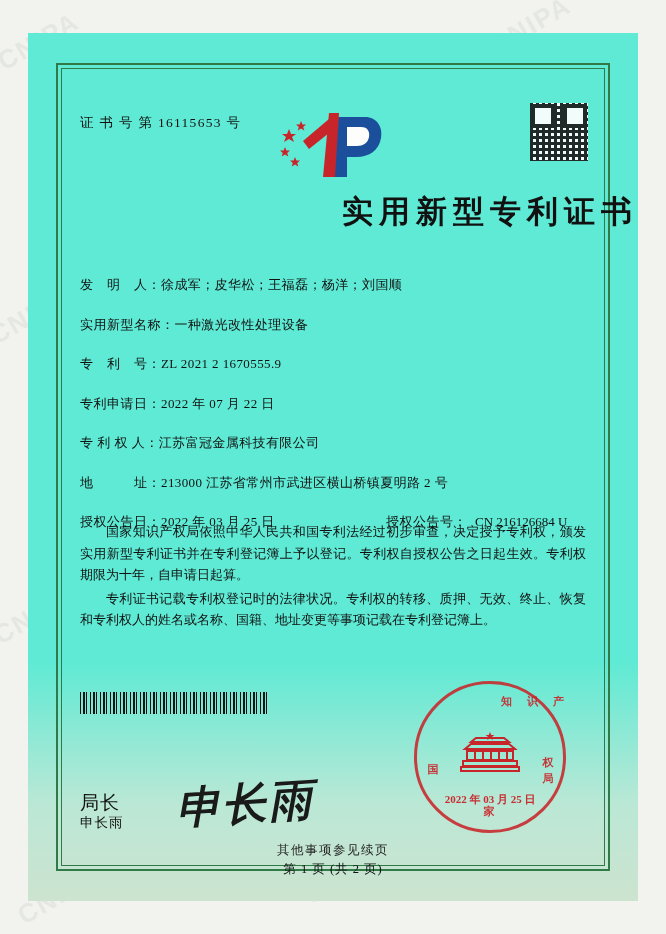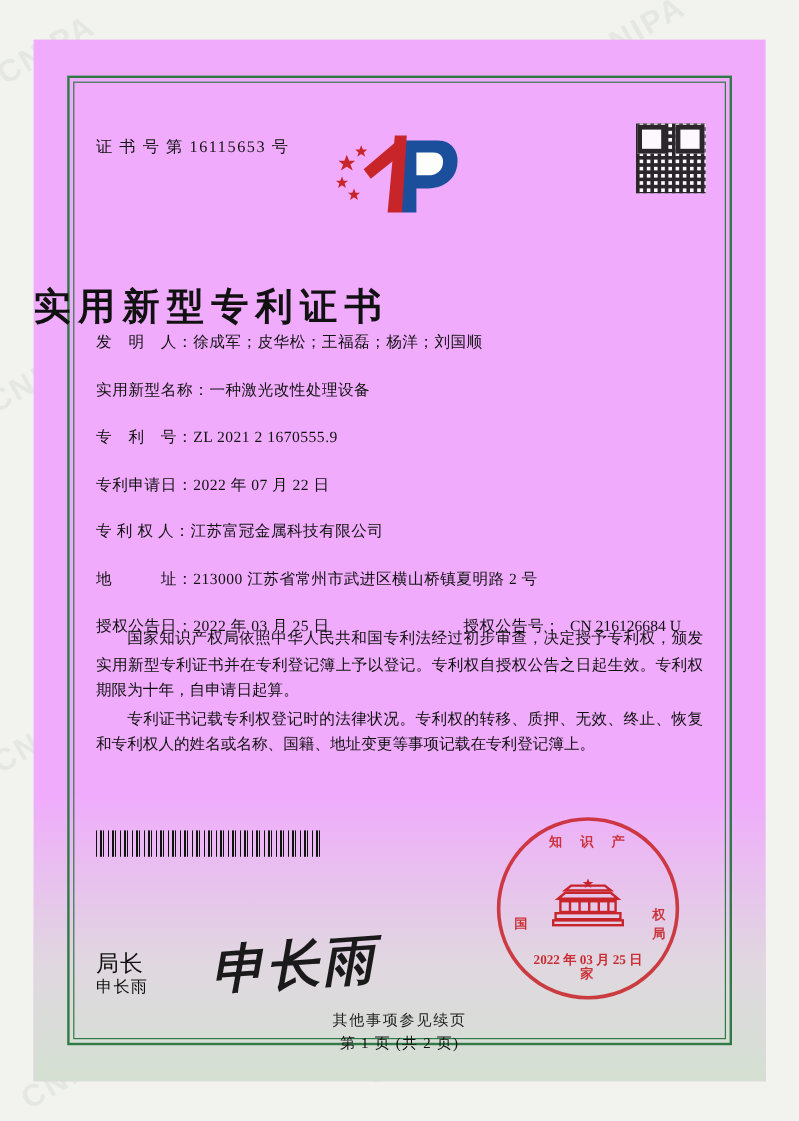--- a/index.html
+++ b/index.html
@@ -33,21 +33,21 @@
     font-size: 26px;
   }
 
   
   .sheet {
     position: absolute;
     left: 28px;
     top: 33px;
     width: 610px;
     height: 868px;
-    background: #f0abfc;
+    background: #5eead4;
     z-index: 1;
   }
   .sheet::before {
     
     content: "";
     position: absolute;
     left: 0; right: 0; bottom: 0;
     height: 240px;
     background: linear-gradient(to bottom, rgba(226,236,223,0) 0%, rgba(218,231,214,0.75) 60%, rgba(210,227,207,0.95) 100%);
     pointer-events: none;
@@ -110,27 +110,26 @@
     top: 78px;
     transform: translateX(-50%);
     width: 120px;
     height: 72px;
   }
 
   .title {
     position: absolute;
     left: 0; right: 0;
     top: 158px;
-    text-align: left;
+    text-align: right;
     font-family: "Liberation Serif", serif;
     font-size: 31px;
     font-weight: bold;
     letter-spacing: 6px;
     color: #111;
-    margin-top: 44px;
   }
 
   
   .fields {
     position: absolute;
     left: 52px;
     top: 243px;
     right: 52px;
     font-size: 13px;
     color: #111;
@@ -212,21 +211,21 @@
   .seal-text-top, .seal-text-bottom {
     position: absolute;
     left: 0; right: 0;
     text-align: center;
     color: #c8252a;
     font-weight: bold;
     font-size: 11px;
     letter-spacing: 2px;
     opacity: 0.9;
   }
-  .seal-text-top { top: 13px; }
+  .seal-text-top { top: 13px; text-align: right; }
   .seal-text-bottom { bottom: 14px; }
   .seal-side {
     position: absolute;
     top: 50%;
     transform: translateY(-50%);
     color: #c8252a;
     font-weight: bold;
     font-size: 11px;
     writing-mode: vertical-rl;
     letter-spacing: 3px;

